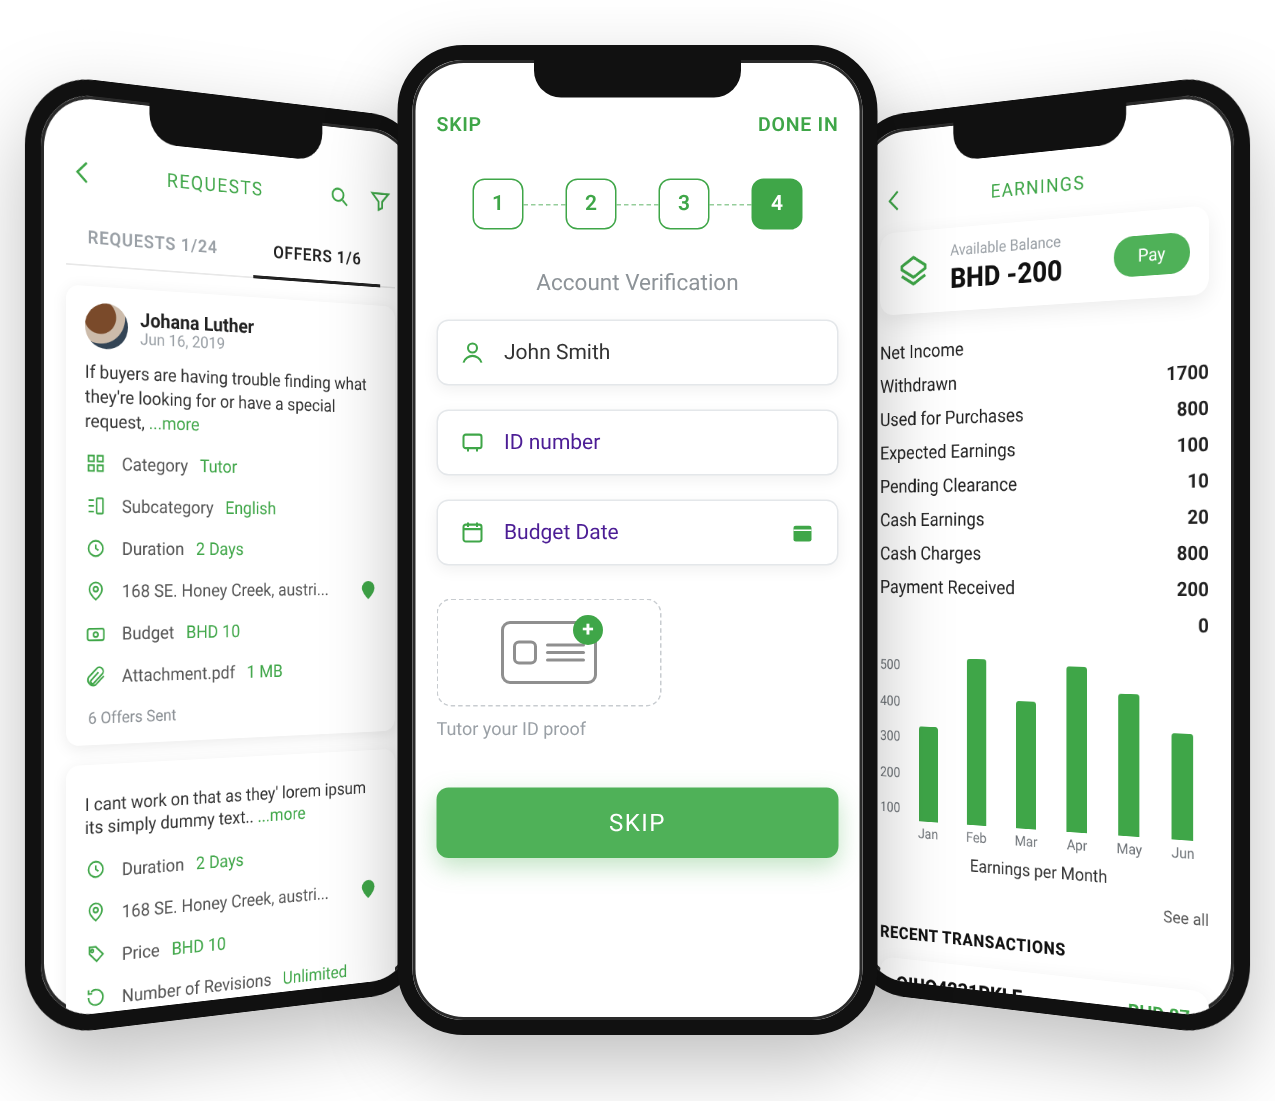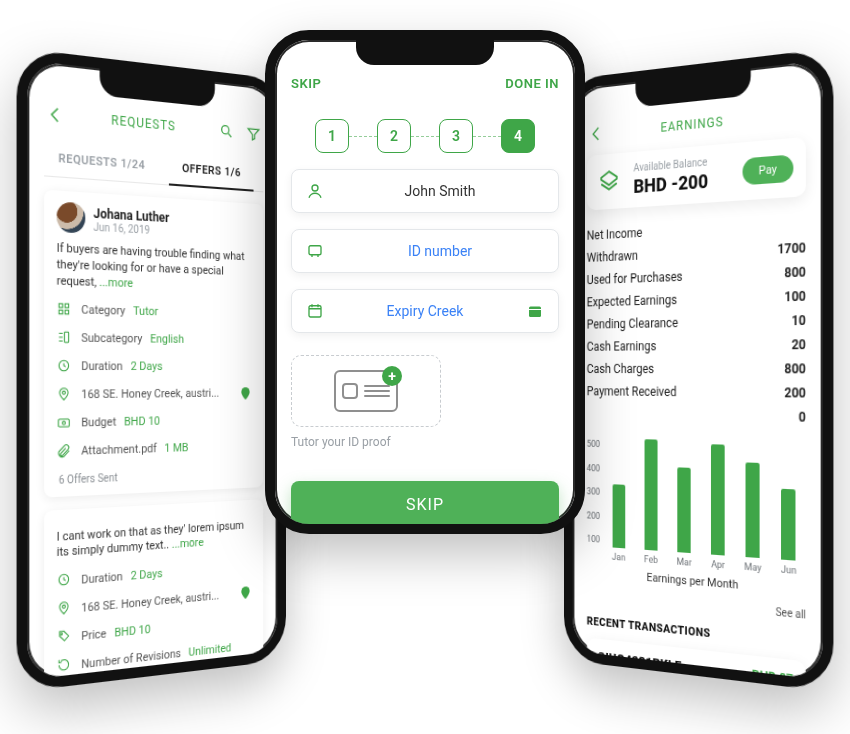--- a/index.html
+++ b/index.html
@@ -43,21 +43,21 @@
     z-index: 1;
   }
   .right-phone {
     width: 280px; height: 580px;
     top: 80px; right: 6px;
     transform: perspective(1400px) rotateY(-30deg);
     transform-origin: left center;
     z-index: 1;
   }
   .center-phone {
-    width: 320px; height: 504px;
+    width: 320px; height: 660px;
     top: 30px; left: 265px;
     z-index: 5;
   }
 
   
   .hdr-row { display:flex; align-items:center; gap:8px; }
   .hdr-title { flex:1; text-align:center; font-size:12px; letter-spacing:1px; color:#3fa648; }
   .icon-btn { width:22px; height:22px; display:flex; align-items:center; justify-content:center; color:#3fa648; }
   .tabs { display:flex; margin-top:14px; border-bottom:1px solid #e8e8e8; }
   .tab { flex:1; text-align:center; font-size:11px; padding:8px 0 10px; color:#9aa0a6; position:relative; font-weight:600; letter-spacing:.5px; }
@@ -88,24 +88,24 @@
     width:34px; height:34px; border:1.5px solid #3fa648; border-radius:8px;
     display:flex; align-items:center; justify-content:center; color:#3fa648;
     font-weight:600; font-size:14px; background:#fff;
   }
   .step.filled { background:#3fa648; color:#fff; border-color:#3fa648; }
   .step-sep { width:28px; border-top:1.5px dashed #3fa648; opacity:.55; }
   .section-title { text-align:center; color:#8d9398; font-size:15px; margin-top:26px; }
   .input-card {
     margin-top:16px; border:1px solid #e4e7ea; border-radius:8px;
     box-shadow: 0 3px 10px rgba(0,0,0,.06);
-    background:#fff; padding:12px 14px; display:flex; align-items:center; gap:12px;text-align:center;
+    background:#fff; padding:12px 14px; display:flex; align-items:center; gap:12px;
   }
   .input-card .ic { width:18px; height:18px; color:#3fa648; flex:0 0 18px; }
-  .input-card .text { color:#3b82f6; font-size:14px; flex:1; }
+  .input-card .text { color:#4c1d95; font-size:14px; flex:1; }
   .input-card .text.filled { color:#333; }
   .cal-trail { color:#3fa648; }
   .upload-box {
     margin-top:22px; width:56%; border:1.5px dashed #c8ccd0; border-radius:10px;
     padding:14px 10px; display:flex; align-items:center; justify-content:center;
     position:relative;
   }
   .id-card {
     width:64px; height:42px; border:2px solid #8f8f8f; border-radius:6px; position:relative;
     display:flex; align-items:center; padding:4px 6px; gap:6px;
@@ -347,20 +347,21 @@
     <div class="steps">
       <div class="step">1</div>
       <div class="step-sep"></div>
       <div class="step">2</div>
       <div class="step-sep"></div>
       <div class="step">3</div>
       <div class="step-sep"></div>
       <div class="step filled">4</div>
     </div>
 
+    <div class="section-title">Account Verification</div>
 
     <div class="input-card">
       <span class="ic">
         <svg viewBox="0 0 24 24" width="18" height="18" fill="none" stroke="currentColor" stroke-width="1.8">
               <circle cx="12" cy="8" r="4"></circle>
               <path d="M4 21c1-4 5-6 8-6s7 2 8 6"></path>
             </svg>
       </span>
       <span class="text filled">John Smith</span>
     </div>
@@ -375,21 +376,21 @@
       <span class="text">ID number</span>
     </div>
 
     <div class="input-card">
       <span class="ic">
         <svg viewBox="0 0 24 24" width="18" height="18" fill="none" stroke="currentColor" stroke-width="1.8">
               <rect x="4" y="5" width="16" height="15" rx="2"></rect>
               <path d="M4 9h16M8 3v4M16 3v4"></path>
             </svg>
       </span>
-      <span class="text">Expiry Creek</span>
+      <span class="text">Budget Date</span>
       <span class="cal-trail">
         <svg viewBox="0 0 24 24" width="18" height="18" fill="currentColor">
               <rect x="4" y="6" width="16" height="14" rx="2"></rect>
               <rect x="4" y="6" width="16" height="4" fill="#fff" opacity="0"></rect>
               <path d="M4 10h16" stroke="#fff" stroke-width="1.5"></path>
             </svg>
       </span>
     </div>
 
     <div style="display:flex;flex-direction:column;align-items:flex-start;">

